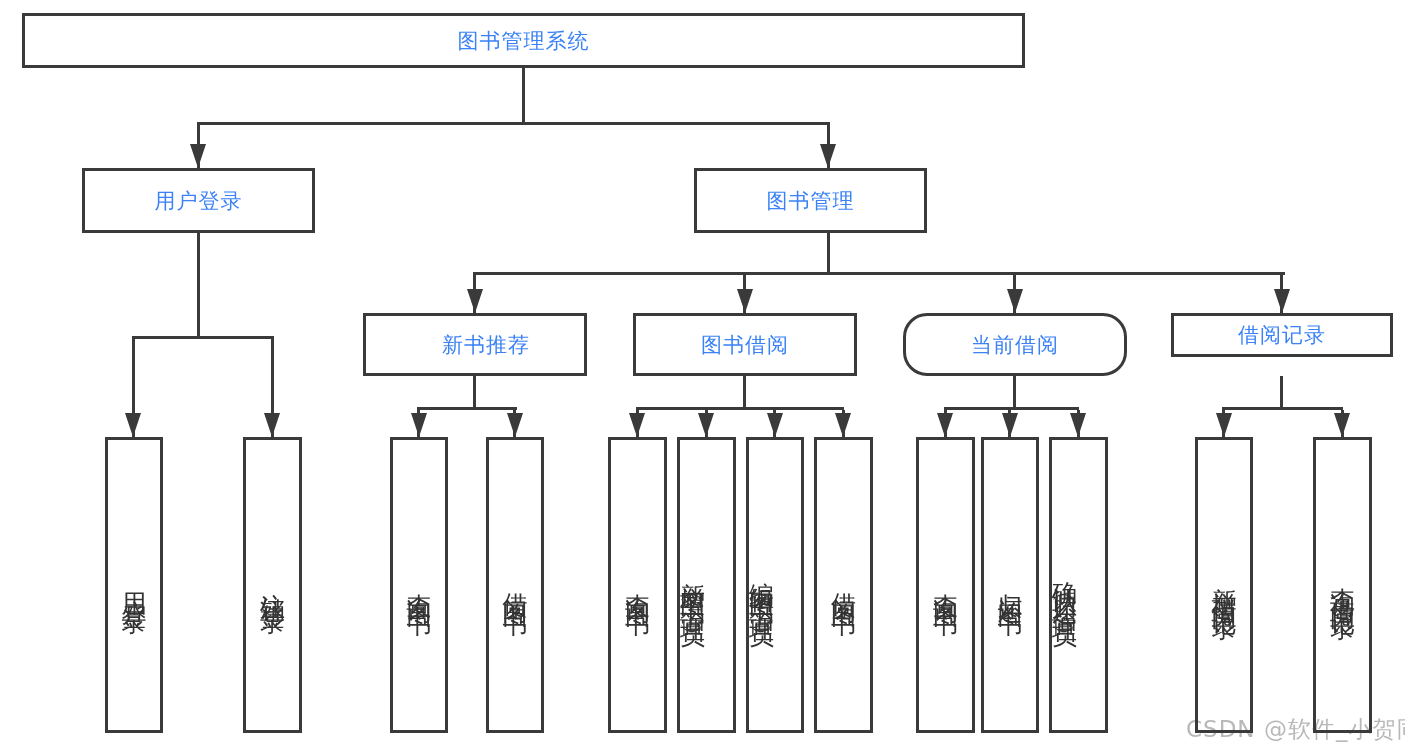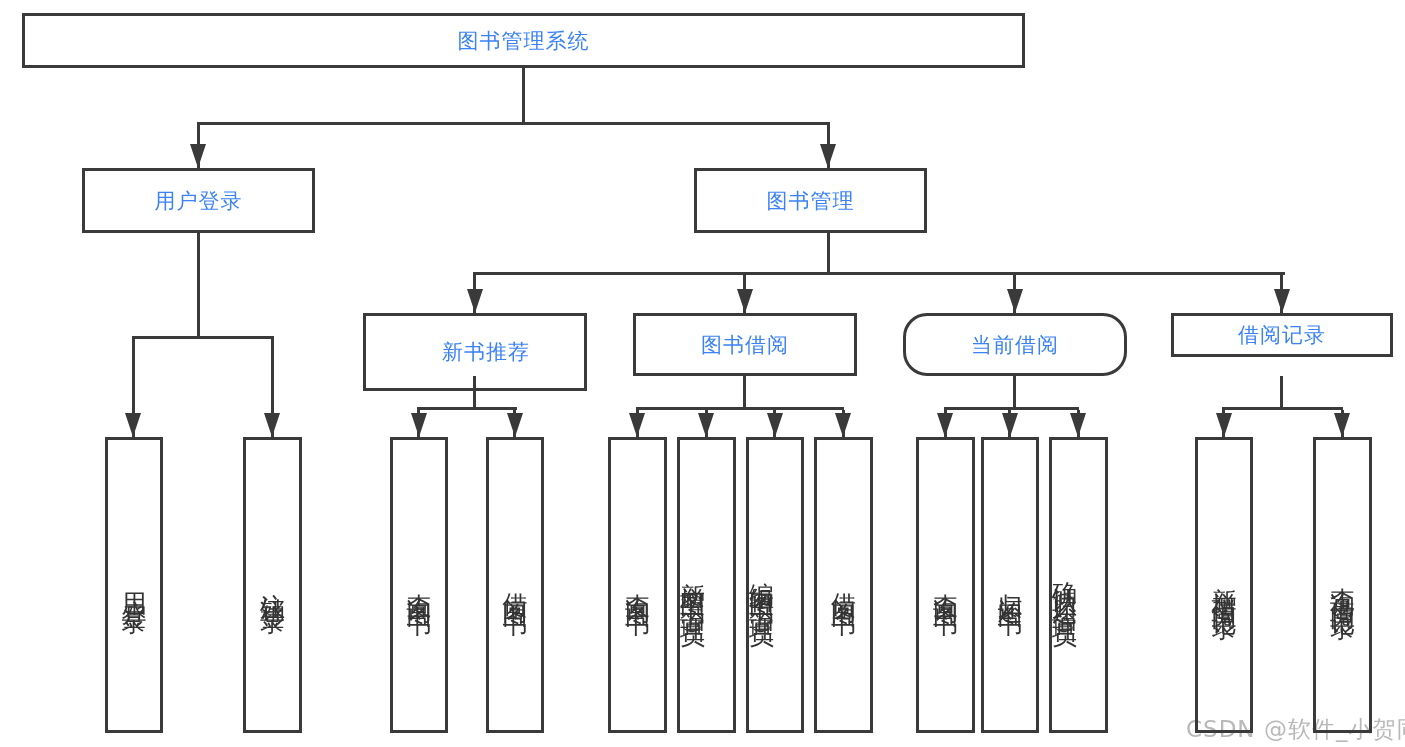--- a/index.html
+++ b/index.html
@@ -100,21 +100,21 @@
   <div class="hline" style="left:473px;top:272px;width:812px;height:3px;"></div>
   <div class="vline" style="left:473px;top:275px;width:3px;height:38px;"></div>
   <div class="arrow" style="left:467px;top:289px;"></div>
   <div class="vline" style="left:743px;top:275px;width:3px;height:38px;"></div>
   <div class="arrow" style="left:737px;top:289px;"></div>
   <div class="vline" style="left:1013px;top:275px;width:3px;height:38px;"></div>
   <div class="arrow" style="left:1007px;top:289px;"></div>
   <div class="vline" style="left:1280px;top:275px;width:3px;height:38px;"></div>
   <div class="arrow" style="left:1274px;top:289px;"></div>
 
-  <div class="box" style="left:363px;top:313px;width:224px;height:78px;padding-left:22px;">新书推荐</div>
+  <div class="box" style="left:363px;top:313px;width:224px;height:63px;padding-left:22px;">新书推荐</div>
   <div class="box" style="left:633px;top:313px;width:224px;height:63px;">图书借阅</div>
   <div class="box" style="left:903px;top:313px;width:224px;height:63px;border-radius:24px;">当前借阅</div>
   <div class="box" style="left:1171px;top:313px;width:222px;height:44px;">借阅记录</div>
 
   <div class="vline" style="left:473px;top:376px;width:3px;height:31px;"></div>
   <div class="hline" style="left:417px;top:407px;width:100px;height:3px;"></div>
   <div class="vline" style="left:417px;top:410px;width:3px;height:27px;"></div>
   <div class="arrow" style="left:411px;top:413px;"></div>
   <div class="vline" style="left:513px;top:410px;width:3px;height:27px;"></div>
   <div class="arrow" style="left:507px;top:413px;"></div>

